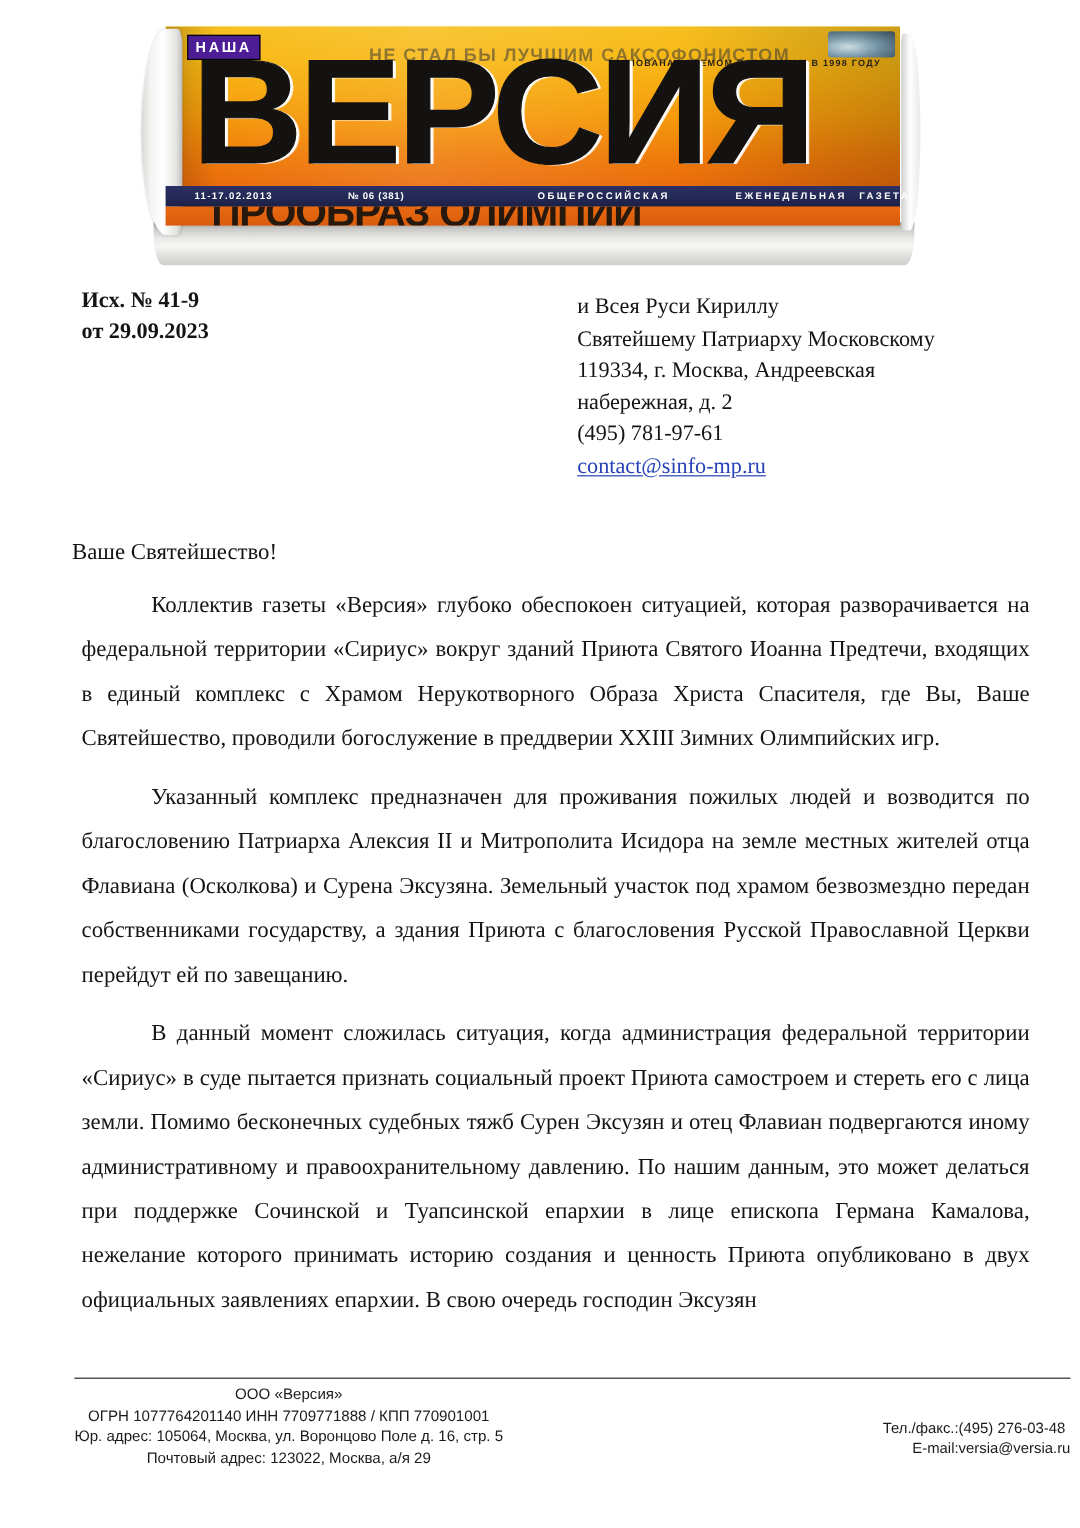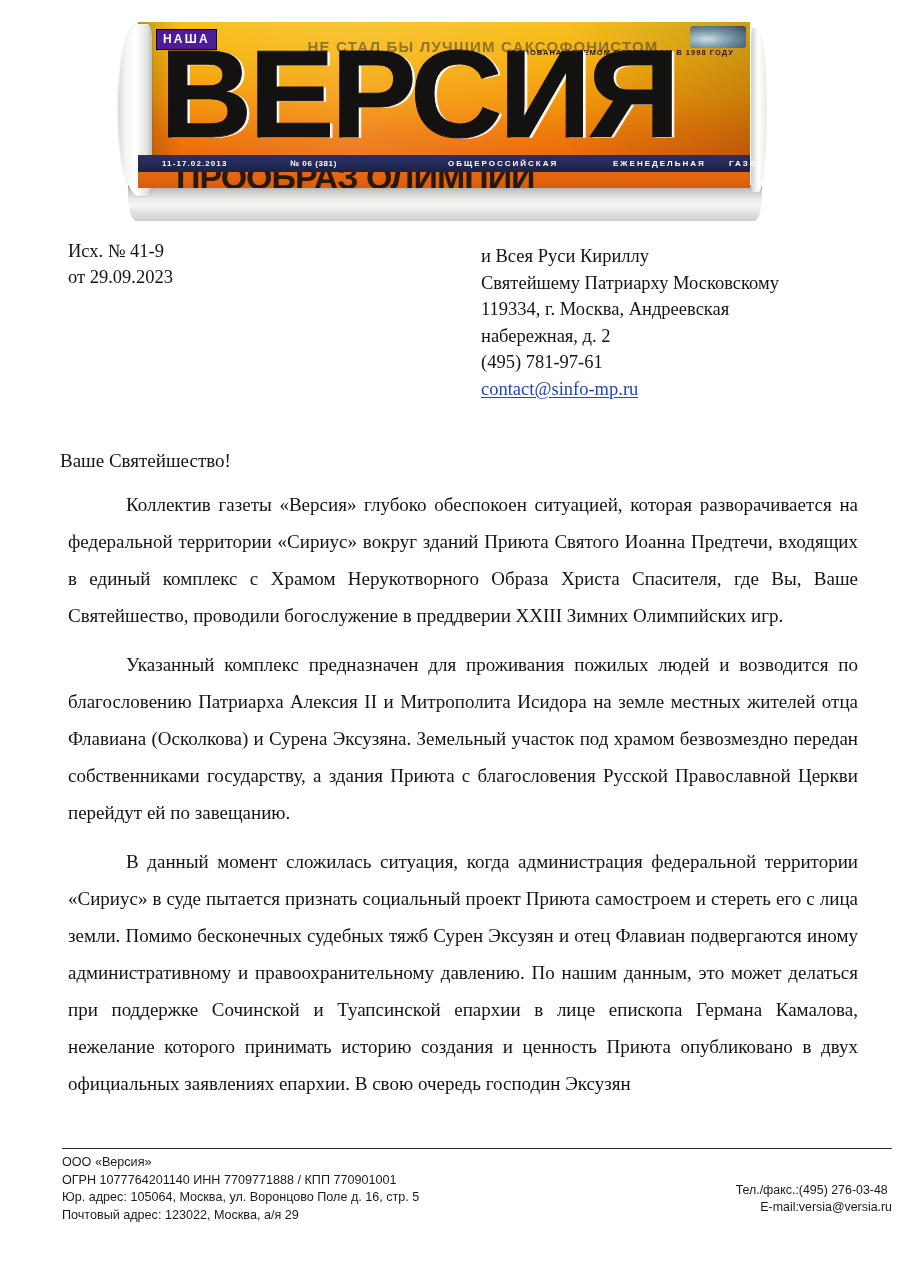--- a/index.html
+++ b/index.html
@@ -208,21 +208,21 @@
     font-family: "Liberation Sans", sans-serif;
     font-weight: 700;
     font-size: 8px;
     color: #ffffff;
     letter-spacing: .9px;
   }
   .info-date   { position: absolute; left: 24px;  letter-spacing: 1.1px; }
   .info-issue  { position: absolute; left: 152px; letter-spacing: .6px; }
   .info-kind   { position: absolute; left: 310px; letter-spacing: 2.0px; }
   .info-freq   { position: absolute; left: 475px; letter-spacing: 2.0px; }
-  .info-type   { position: absolute; left: 578px; letter-spacing: 2.0px; margin-left: 13px; }
+  .info-type   { position: absolute; left: 578px; letter-spacing: 2.0px; }
   .info-strip span { white-space: nowrap; }
 
   
   .second-row {
     position: absolute;
     left: 10px;
     top: 150px;
     width: 612px;
     height: 16px;
     background: linear-gradient(180deg,#e8690f 0%, #d95c0c 100%);
@@ -259,21 +259,21 @@
 
   
   .ref-block {
     position: absolute;
     left: 68px;
     top: 238px;
     font-size: 18.5px;
     line-height: 26px;
     color: #141414;
   }
-  .ref-block div { white-space: nowrap; }
+  .ref-block div { white-space: nowrap; font-weight: bold; }
 
   .addressee {
     position: absolute;
     left: 481px;
     top: 243px;
     width: 390px;
     font-size: 18.5px;
     line-height: 26.5px;
     color: #141414;
   }
@@ -325,21 +325,21 @@
     font-family: "Liberation Sans", sans-serif;
     font-size: 12.6px;
     line-height: 17.5px;
     color: #1b1b1b;
   }
   .footer-grid {
     display: flex;
     justify-content: space-between;
     align-items: flex-start;
   }
-  .footer-left div { white-space: nowrap; }
+  .footer-left div { white-space: nowrap; text-align: center; }
   .footer-right {
     margin-top: 28px;
     text-align: right;
     font-size: 12.4px;
     line-height: 17px;
     white-space: nowrap;
   }
   .footer-right .row { display: flex; }
   .footer-right .lbl { width: 66px; display: inline-block; }
 </style>

